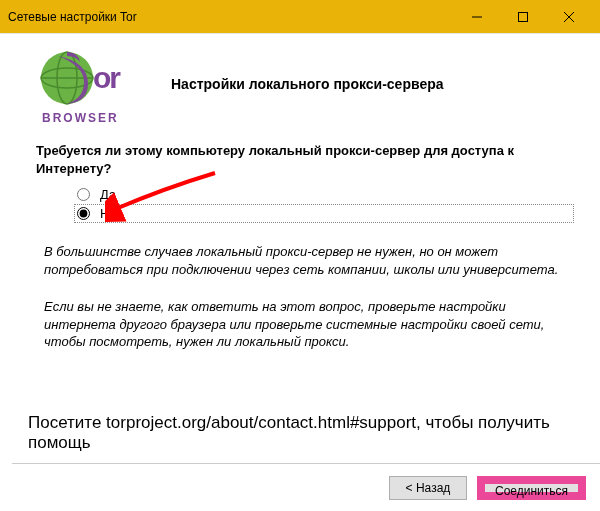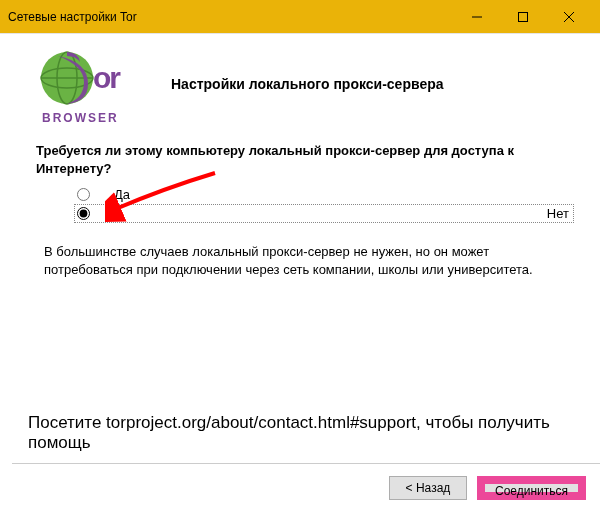--- a/index.html
+++ b/index.html
@@ -69,42 +69,42 @@
       margin: 4px 18px 8px 0;
       line-height: 1.35;
     }
     .radio-group {
       margin-left: 38px;
       margin-bottom: 16px;
     }
     .radio-row {
       display: flex;
       align-items: center;
-      gap: 20px;
+      gap: 6px;
       padding: 2px 0;
       font-size: 13px;
       position: relative;
     }
     .radio-row.selected {
       border: 1px dotted #888;
       padding: 1px 4px 1px 0;
       width: 500px;
-      justify-content: space-between;
     }
     .radio-row:not(.selected) { padding-left: 1px; }
     input[type="radio"] {
       margin: 0 4px 0 2px;
       width: 13px;
       height: 13px;
       accent-color: #000;
     }
     .para {
       font-size: 13px;
       line-height: 1.35;
       margin: 20px 8px 12px 8px;
+      font-style: italic;
     }
     .footer-note {
       position: absolute;
       bottom: 58px;
       left: 28px;
       right: 20px;
       font-size: 17px;
     }
     .button-bar {
       position: absolute;
@@ -194,20 +194,21 @@
       <input type="radio" name="proxy" style="">
       <span>Да</span>
     </label>
     <label class="radio-row selected">
       <input type="radio" name="proxy" checked="" style="">
       <span>Нет</span>
     </label>
   </div>
 
   <div class="para">В большинстве случаев локальный прокси-сервер не нужен, но он может потребоваться при подключении через сеть компании, школы или университета.</div>
+  <div class="para">Если вы не знаете, как ответить на этот вопрос, проверьте настройки интернета другого браузера или проверьте системные настройки своей сети, чтобы посмотреть, нужен ли локальный прокси.</div>
 </div>
 
 <svg class="arrow-annotation" width="120" height="55">
   <defs>
     <marker id="ah" markerWidth="10" markerHeight="8" refX="2" refY="4" orient="auto">
       <polygon points="0 0, 10 4, 0 8" fill="#ff0000"></polygon>
     </marker>
   </defs>
   <path d="M 110 5 Q 60 20 8 42" stroke="#ff0000" stroke-width="4" fill="none" marker-end="url(#ah)"></path>
 </svg>

